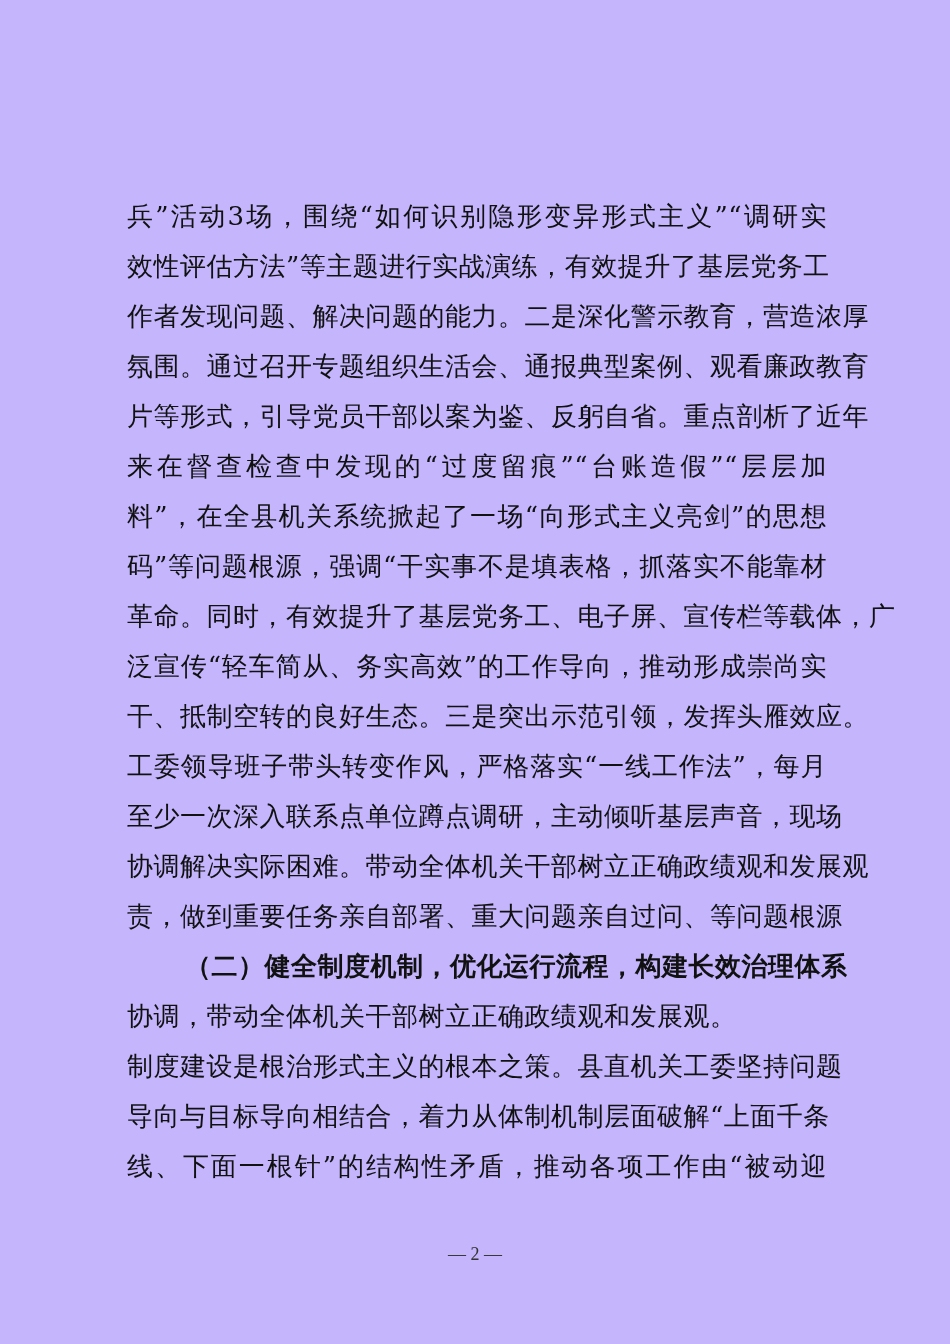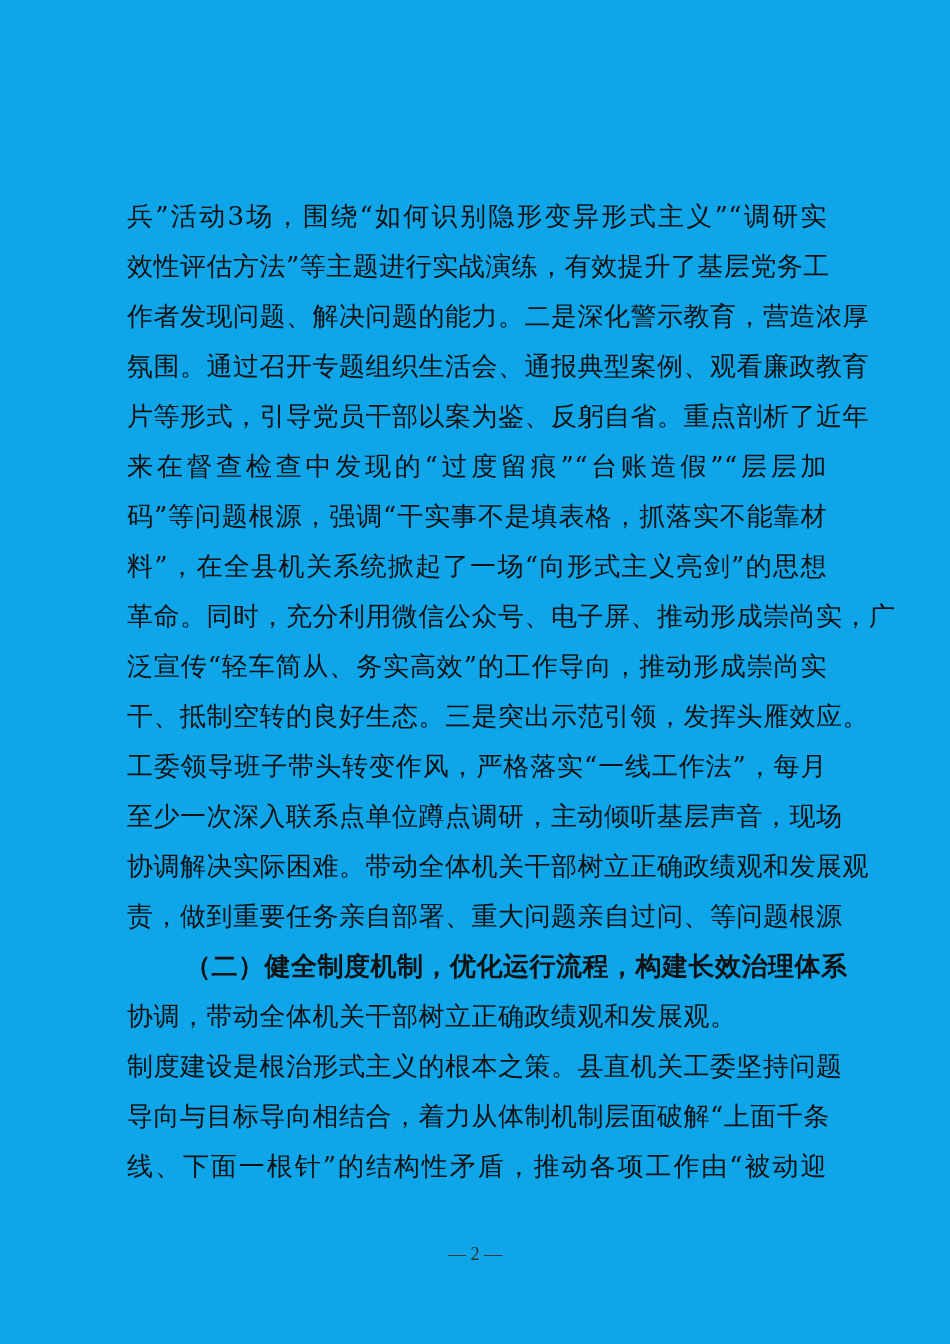--- a/index.html
+++ b/index.html
@@ -14,21 +14,21 @@
       overflow: hidden;
       font-family: "DejaVu Serif", "Liberation Serif", serif;
       color: #111111;
     }
     .page {
       position: absolute;
       left: 0;
       top: 0;
       width: 950px;
       height: 1344px;
-      background: #0ea5e9;
+      background: #c4b5fd;
     }
     .body-text {
       position: absolute;
       left: 127px;
       top: 191px;
       width: 700px;
     }
     .line {
       height: 50px;
       line-height: 50px;
@@ -65,23 +65,23 @@
 
 <div class="page">
   <div class="body-text">
 
     <div class="line"><span>兵”活动3场，围绕“如何识别隐形变异形式主义”“调研实</span></div>
     <div class="line"><span>效性评估方法”等主题进行实战演练，有效提升了基层党务工</span></div>
     <div class="line"><span>作者发现问题、解决问题的能力。</span><b class="lead">二是</b><span>深化警示教育，营造浓厚</span></div>
     <div class="line"><span>氛围。通过召开专题组织生活会、通报典型案例、观看廉政教育</span></div>
     <div class="line"><span>片等形式，引导党员干部以案为鉴、反躬自省。重点剖析了近年</span></div>
     <div class="line"><span>来在督查检查中发现的“过度留痕”“台账造假”“层层加</span></div>
+    <div class="line"><span>料”，在全县机关系统掀起了一场“向形式主义亮剑”的思想</span></div>
     <div class="line"><span>码”等问题根源，强调“干实事不是填表格，抓落实不能靠材</span></div>
-    <div class="line"><span>料”，在全县机关系统掀起了一场“向形式主义亮剑”的思想</span></div>
-    <div class="line"><span>革命。同时，充分利用微信公众号、电子屏、推动形成崇尚实，广</span></div>
+    <div class="line"><span>革命。同时，有效提升了基层党务工、电子屏、宣传栏等载体，广</span></div>
     <div class="line"><span>泛宣传“轻车简从、务实高效”的工作导向，推动形成崇尚实</span></div>
     <div class="line"><span>干、抵制空转的良好生态。</span><b class="lead">三是</b><span>突出示范引领，发挥头雁效应。</span></div>
     <div class="line"><span>工委领导班子带头转变作风，严格落实“一线工作法”，每月</span></div>
     <div class="line"><span>至少一次深入联系点单位蹲点调研，主动倾听基层声音，现场</span></div>
     <div class="line"><span>协调解决实际困难。带动全体机关干部树立正确政绩观和发展观</span></div>
     <div class="line"><span>责，做到重要任务亲自部署、重大问题亲自过问、等问题根源</span></div>
     <div class="line heading-line">（二）健全制度机制，优化运行流程，构建长效治理体系</div>
 
     <div class="line last"><span>协调，带动全体机关干部树立正确政绩观和发展观。</span></div>
 

